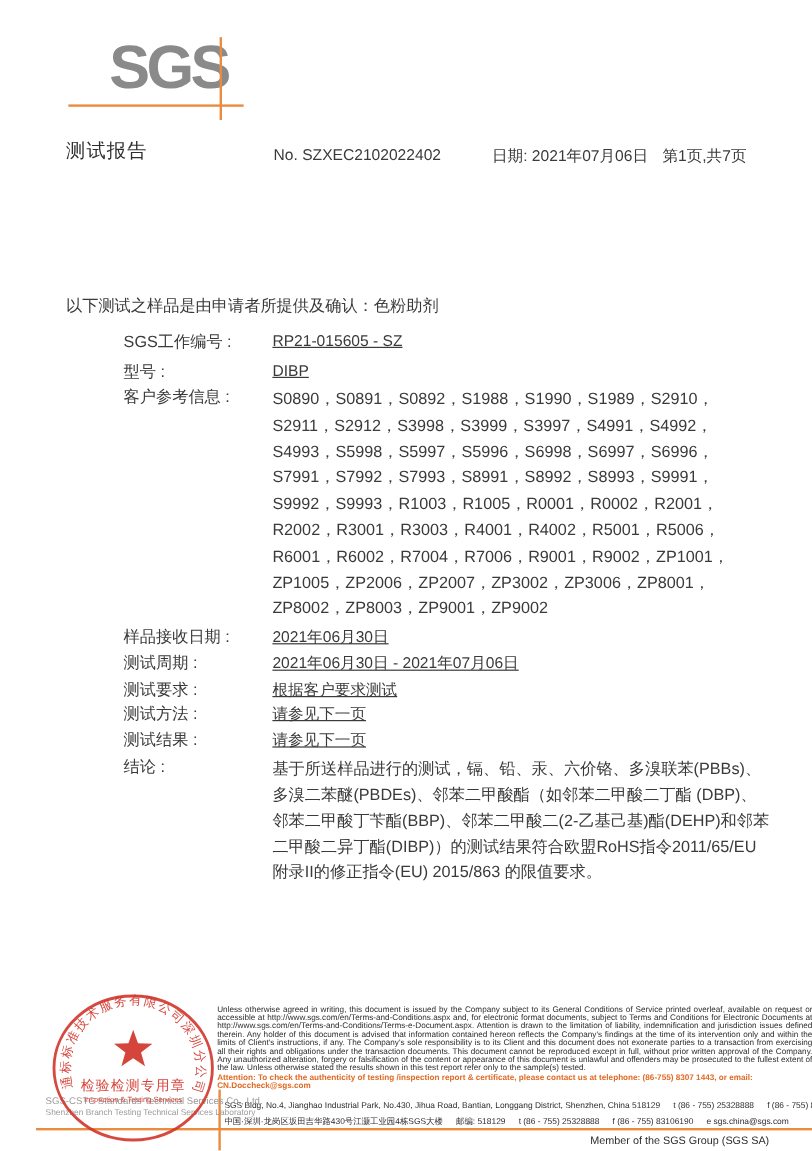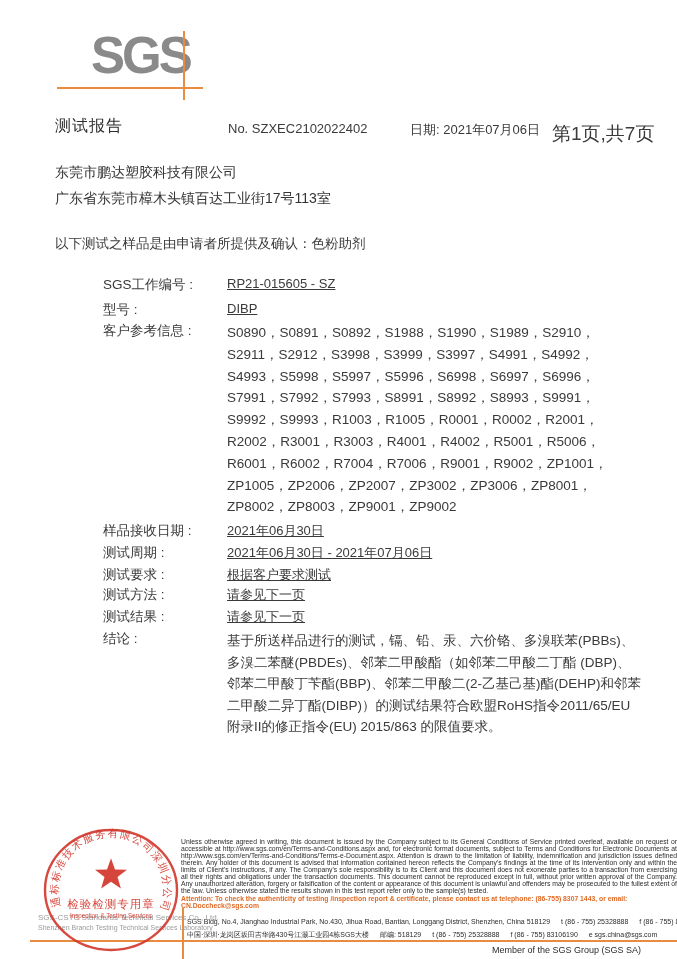--- a/index.html
+++ b/index.html
@@ -13,25 +13,25 @@
   .logo-text{
     position:absolute; left:91px; top:26px;
     font-size:51px; font-weight:700; color:#8a8a8a; letter-spacing:-3px;
   }
   .logo-hline{ position:absolute; left:57px; top:87px; width:146px; height:2px; background:#e98c3f; }
   .logo-vline{ position:absolute; left:183px; top:31px; width:2px; height:69px; background:#e98c3f; }
   
   .report-title{ position:absolute; left:55px; top:116px; font-size:16px; font-weight:400; letter-spacing:1px; color:#2e2e2e;}
   .report-no{ position:absolute; left:228px; top:121px; font-size:13px; }
   .report-date{ position:absolute; left:410px; top:121px; font-size:13px;text-align:right; }
-  .report-page{ position:absolute; left:552px; top:121px; font-size:19px; }
+  .report-page{ position:absolute; left:552px; top:121px; font-size:13px; }
   
   .applicant{ position:absolute; left:55px; top:159px; font-size:14px; line-height:26px; color:#333; }
   
-  .intro{ position:absolute; left:55px; top:235px; font-size:13.5px;text-align:right; }
+  .intro{ position:absolute; left:55px; top:246px; font-size:13.5px;text-align:right; }
   .row{ position:absolute; left:0; width:677px; }
   .lbl{ position:absolute; left:55px; font-size:13.5px; white-space:nowrap;margin-left:48px; }
   .val{ position:absolute; left:227px; font-size:13px; white-space:nowrap;text-decoration:underline; }
   .codes{ position:absolute; left:227px; font-size:13.5px; line-height:21.8px; }
   .conclusion-text{
     position:absolute; left:227px; width:416px; font-size:13.5px;
     line-height:21.5px; white-space:normal;
   }
   
   .fine-block{ position:absolute; left:181px; top:838px; width:496px; }
@@ -56,24 +56,20 @@
 
   <div class="logo-text">SGS</div>
   <div class="logo-hline"></div>
   <div class="logo-vline"></div>
 
   <div class="report-title">测试报告</div>
   <div class="report-no">No. SZXEC2102022402</div>
   <div class="report-date">日期: 2021年07月06日</div>
   <div class="report-page">第1页,共7页</div>
 
-  <div class="applicant">
-    <div>东莞市鹏达塑胶科技有限公司</div>
-    <div>广东省东莞市樟木头镇百达工业街17号113室</div>
-  </div>
 
   <div class="intro">以下测试之样品是由申请者所提供及确认：色粉助剂</div>
 
   <div class="row" style="top:276px">
     <div class="lbl">SGS工作编号 :</div>
     <div class="val">RP21-015605 - SZ</div>
   </div>
 
   <div class="row" style="top:301px">
     <div class="lbl">型号 :</div>

